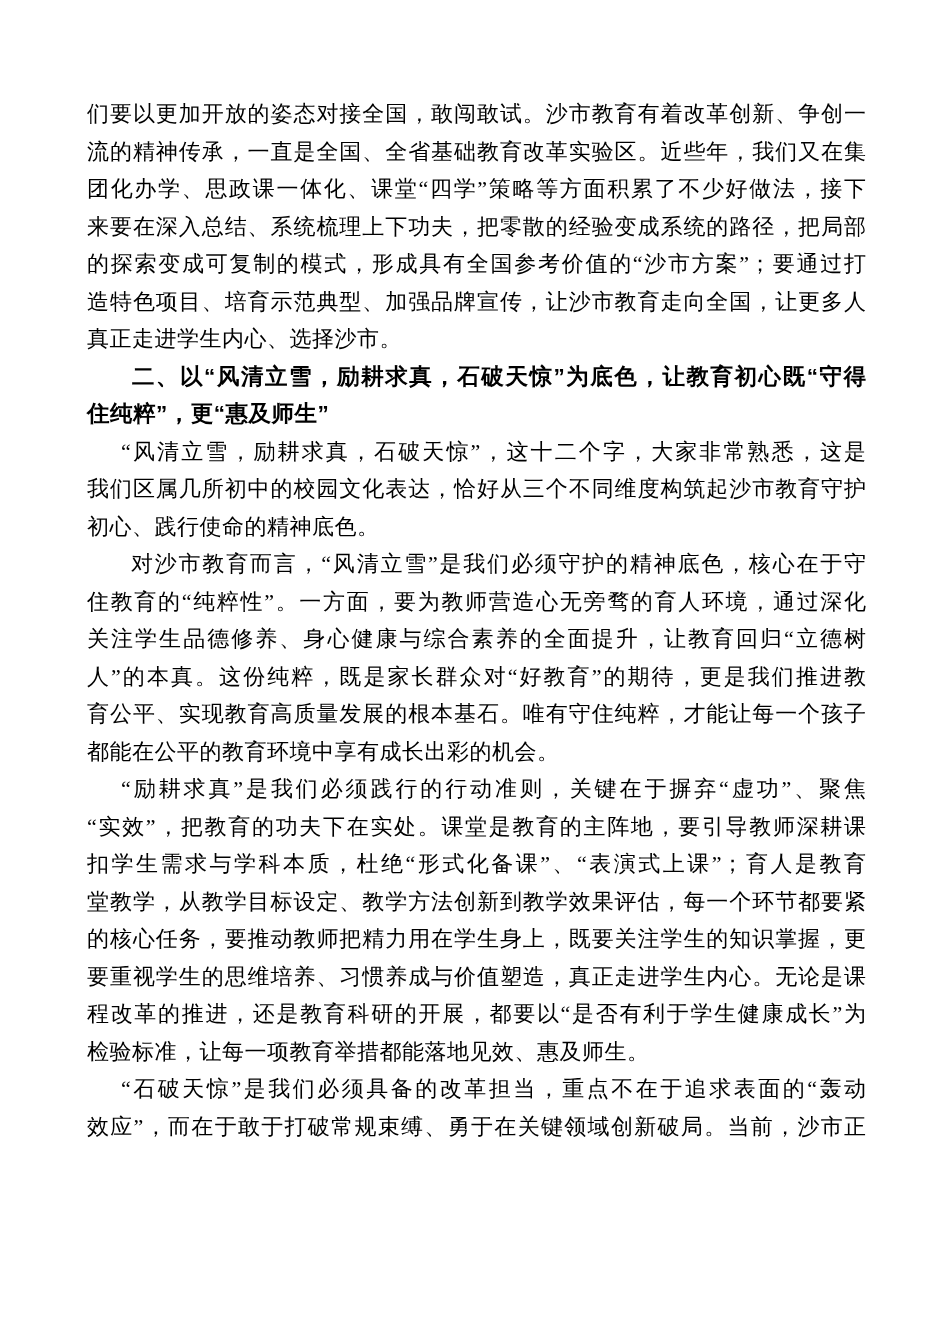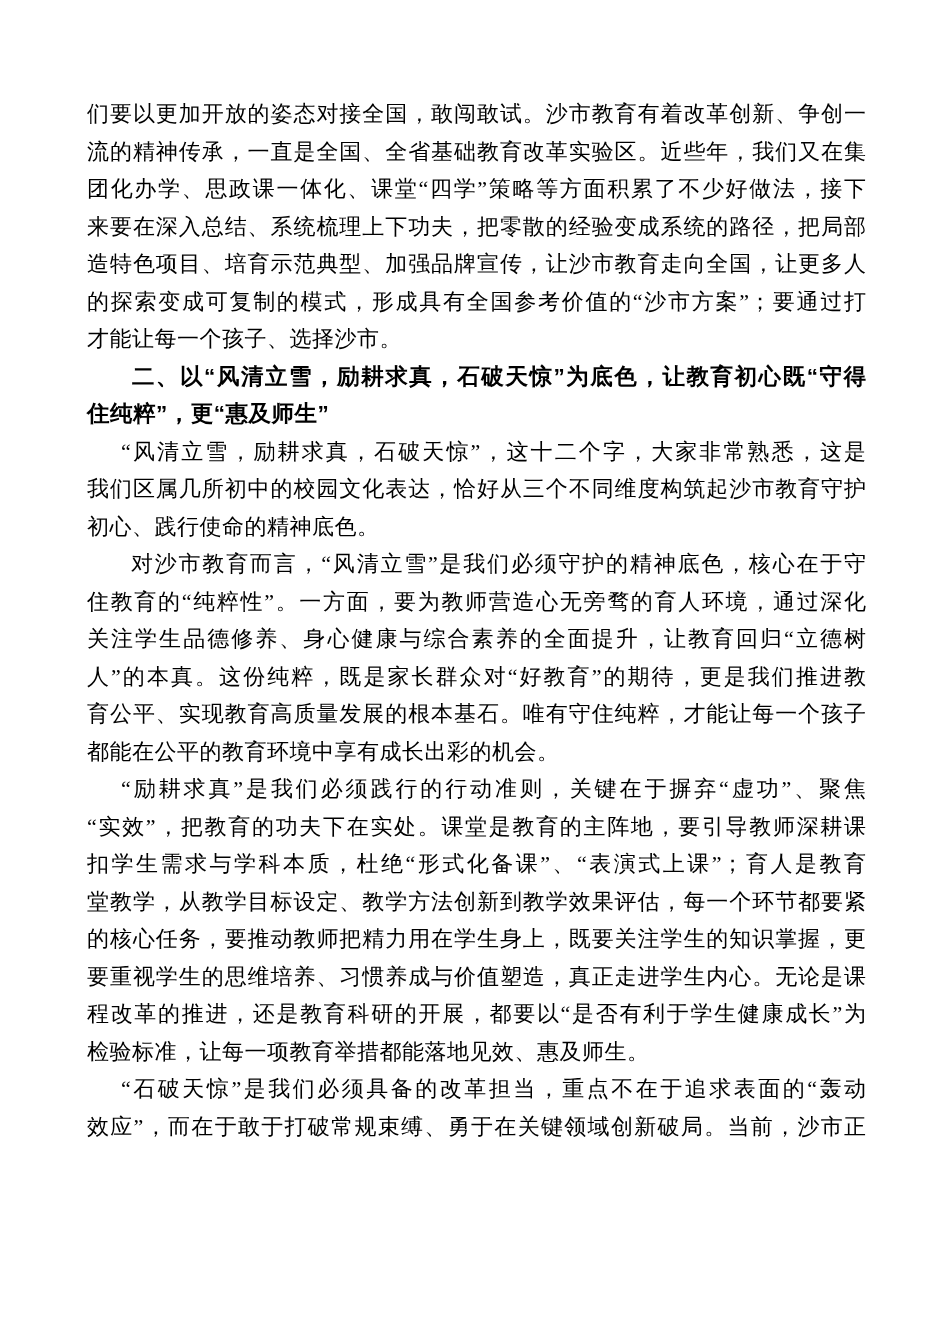--- a/index.html
+++ b/index.html
@@ -47,23 +47,23 @@
 </style>
 </head>
 <body>
 
 <div class="page">
   <div class="text-block">
       <div class="line fill">们要以更加开放的姿态对接全国，敢闯敢试。沙市教育有着改革创新、争创一</div>
       <div class="line fill">流的精神传承，一直是全国、全省基础教育改革实验区。近些年，我们又在集</div>
       <div class="line fill">团化办学、思政课一体化、课堂“四学”策略等方面积累了不少好做法，接下</div>
       <div class="line fill">来要在深入总结、系统梳理上下功夫，把零散的经验变成系统的路径，把局部</div>
+      <div class="line fill">的探索变成可复制的模式，形成具有全国参考价值的“沙市方案”；要通过打</div>
       <div class="line fill">造特色项目、培育示范典型、加强品牌宣传，让沙市教育走向全国，让更多人</div>
-      <div class="line fill">的探索变成可复制的模式，形成具有全国参考价值的“沙市方案”；要通过打</div>
-      <div class="line">才能让每一个孩子、选择沙市。</div>
+      <div class="line">真正走进学生内心、选择沙市。</div>
       <div class="line heading fill indent">二、以“风清立雪，励耕求真，石破天惊”为底色，让教育初心既“守得</div>
       <div class="line heading">住纯粹”，更“惠及师生”</div>
       <div class="line fill indent-q">“风清立雪，励耕求真，石破天惊”，这十二个字，大家非常熟悉，这是</div>
       <div class="line fill">我们区属几所初中的校园文化表达，恰好从三个不同维度构筑起沙市教育守护</div>
       <div class="line">初心、践行使命的精神底色。</div>
       <div class="line fill indent">对沙市教育而言，“风清立雪”是我们必须守护的精神底色，核心在于守</div>
       <div class="line fill">住教育的“纯粹性”。一方面，要为教师营造心无旁骛的育人环境，通过深化</div>
       <div class="line fill">关注学生品德修养、身心健康与综合素养的全面提升，让教育回归“立德树</div>
       <div class="line fill">人”的本真。这份纯粹，既是家长群众对“好教育”的期待，更是我们推进教</div>
       <div class="line fill">育公平、实现教育高质量发展的根本基石。唯有守住纯粹，才能让每一个孩子</div>

